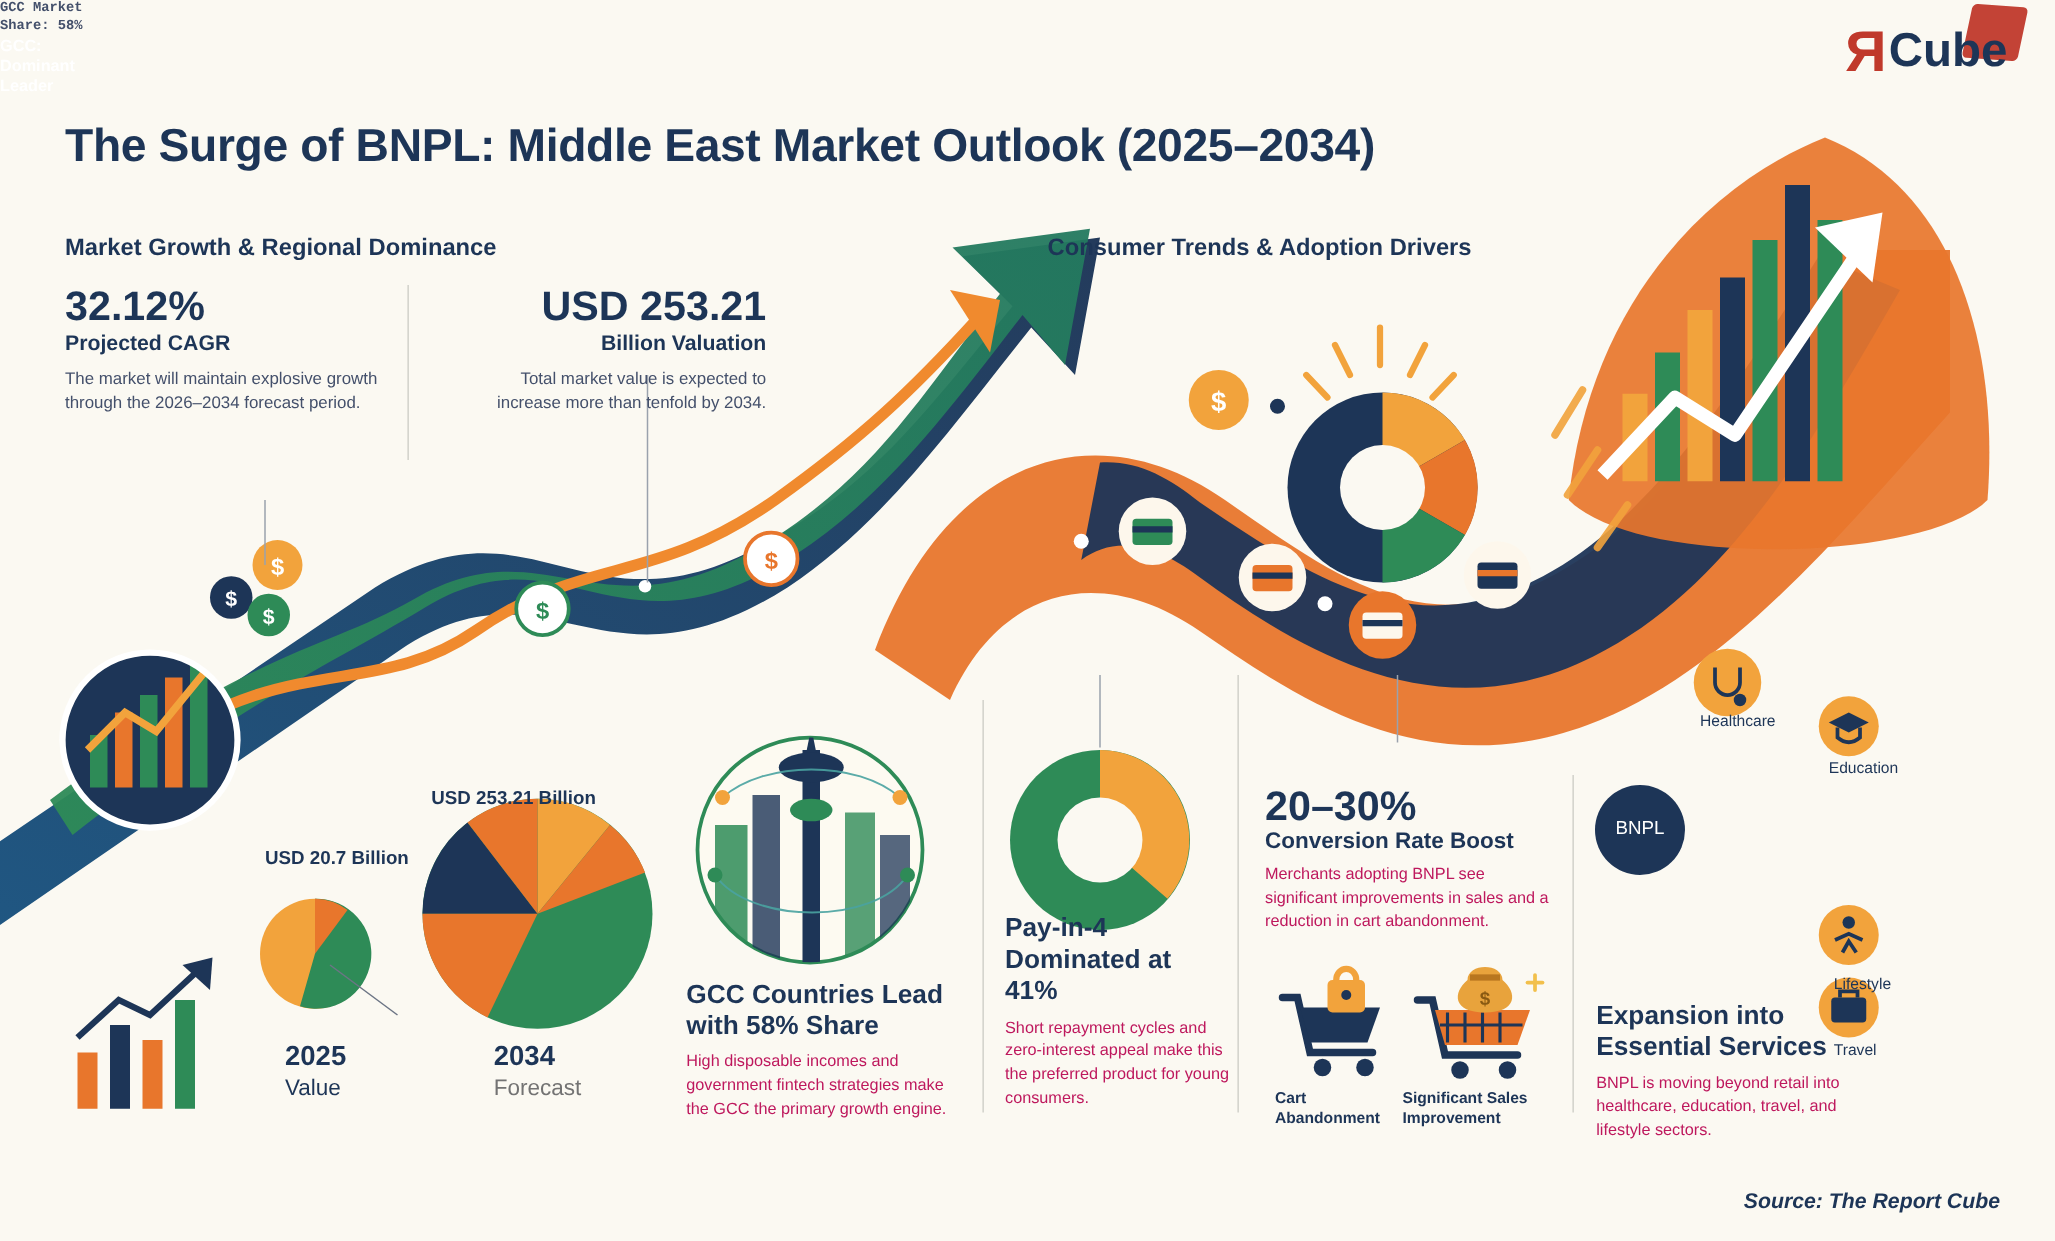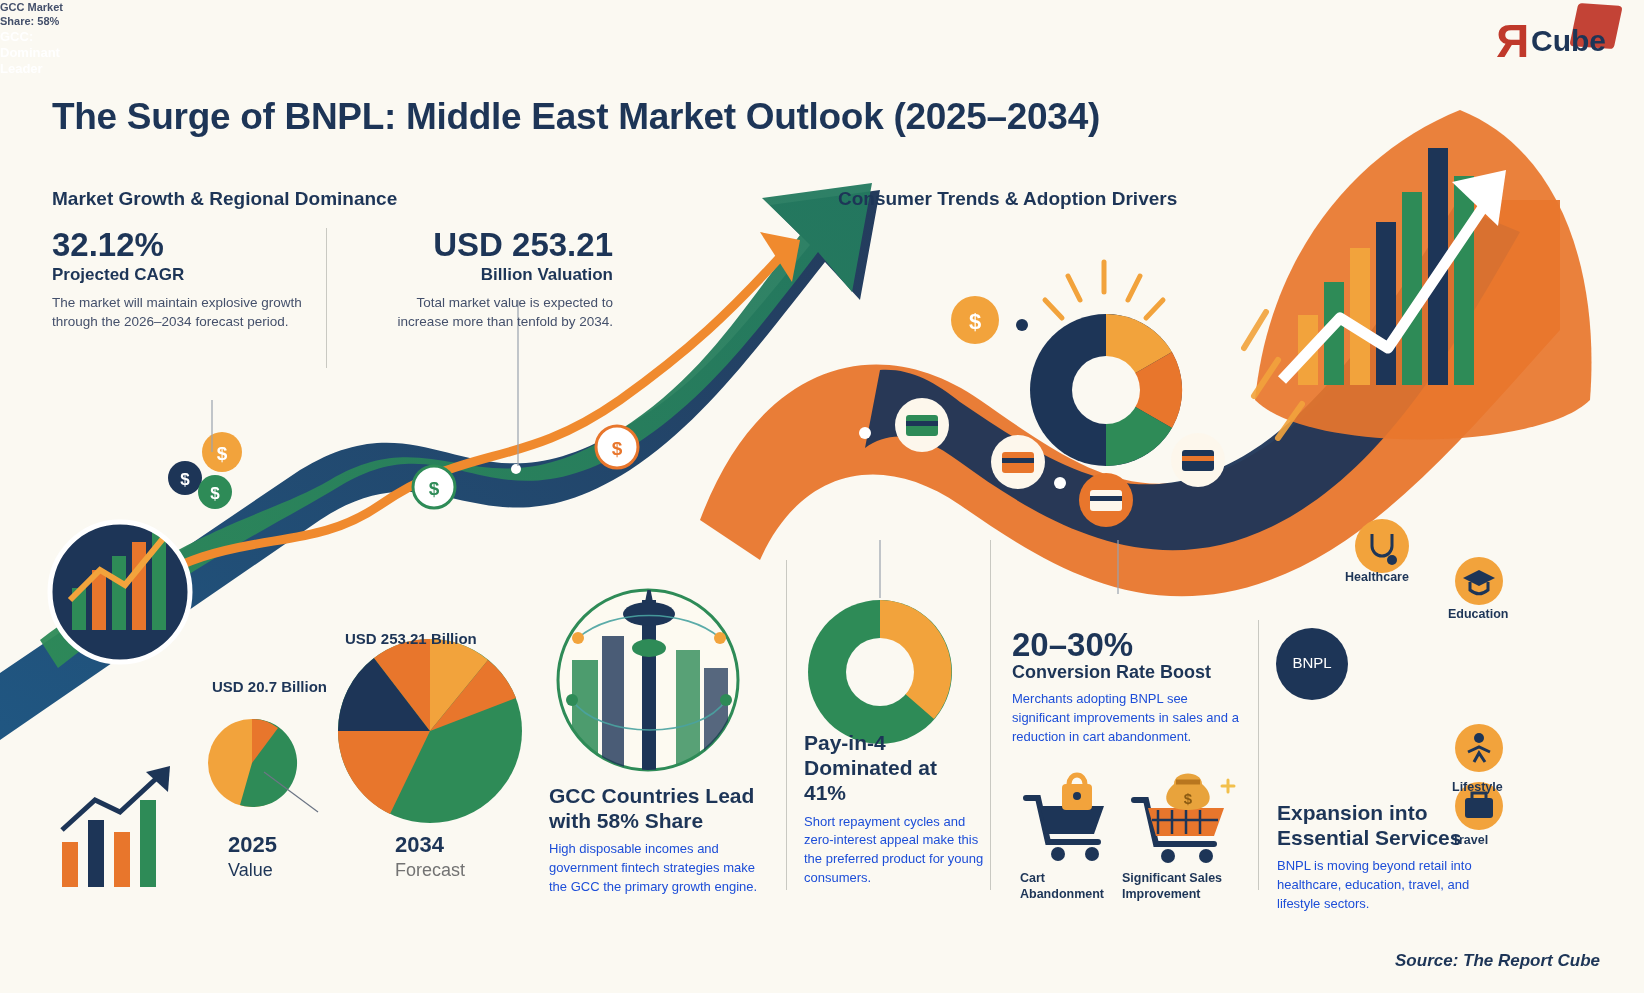--- a/index.html
+++ b/index.html
@@ -9,21 +9,21 @@
     font-family:"Liberation Sans", sans-serif;
     color:#1d3557;
     overflow:hidden;
     position:relative;
   }
   .page{position:absolute;inset:0;}
 
   
   .logo{position:absolute;top:18px;right:38px;display:flex;align-items:center;gap:2px;}
   .logo-r{font-size:46px;font-weight:bold;color:#c0392b;transform:scaleX(-1);line-height:1;}
-  .logo-cube-text{font-size:30px;font-weight:bold;color:#1d3557;line-height:1;}
+  .logo-cube-text{font-size:38px;font-weight:bold;color:#1d3557;line-height:1;}
   .logo-box{position:absolute;top:-14px;right:-12px;width:44px;height:44px;background:#c0392b;
             transform:rotate(12deg) skewY(-8deg);border-radius:4px;z-index:-1;opacity:.95;}
 
   
   .main-title{position:absolute;left:52px;top:96px;font-size:37px;font-weight:bold;color:#1d3557;letter-spacing:-.3px;}
   .sec-title{position:absolute;font-size:19px;font-weight:bold;color:#1d3557;}
   #sec-left{left:52px;top:188px;}
   #sec-right{left:838px;top:188px;}
 
   
@@ -40,42 +40,42 @@
   svg.bg{position:absolute;left:0;top:0;width:1644px;height:993px;pointer-events:none;}
 
   
   .lbl{position:absolute;font-weight:bold;color:#1d3557;}
   #lbl-253{left:345px;top:630px;font-size:15px;}
   #lbl-207{left:212px;top:678px;font-size:15px;line-height:1.25;}
   #lbl-2025{left:228px;top:832px;font-size:22px;}
   #lbl-2025-sub{left:228px;top:860px;font-size:18px;font-weight:normal;color:#1d3557;}
   #lbl-2034{left:395px;top:832px;font-size:22px;}
   #lbl-2034-sub{left:395px;top:860px;font-size:18px;font-weight:normal;color:#737373;}
-  #lbl-gccshare{left:306px;top:820px;font-size:11px;color:#44506b;font-weight:bold;line-height:1.3;width:70px;}
+  #lbl-gccshare{left:306px;top:820px;font-size:11px;color:#44506b;font-weight:bold;line-height:1.3;width:70px;font-family:Liberation Mono, monospace;}
   #lbl-gccdom{left:445px;top:700px;font-size:13px;color:#ffffff;font-weight:bold;line-height:1.25;width:62px;}
 
   .blocktext{position:absolute;}
   .blocktext .h{font-size:21px;font-weight:bold;color:#1d3557;line-height:1.2;}
-  .blocktext .p{font-size:13px;color:#1d4ed8;line-height:1.45;margin-top:7px;}
+  .blocktext .p{font-size:13px;color:#be185d;line-height:1.45;margin-top:7px;}
   #gcc-block{left:549px;top:783px;width:215px;}
   #pay4-block{left:804px;top:730px;width:180px;}
   #conv-block{left:1012px;top:600px;width:230px;}
   #conv-block .big{font-size:33px;font-weight:bold;color:#1d3557;line-height:1;margin-top:28px;}
   #conv-block .sub{font-size:18px;font-weight:bold;color:#1d3557;margin-top:1px;}
   #exp-block{left:1277px;top:800px;width:215px;}
 
   #vdiv2{left:786px;top:560px;height:330px;}
   #vdiv3{left:990px;top:540px;height:350px;}
   #vdiv4{left:1258px;top:620px;height:270px;}
 
   .cap{position:absolute;font-size:12.5px;font-weight:bold;color:#1d3557;text-align:left;line-height:1.3;}
   #cap-cart{left:1020px;top:870px;width:105px;}
   #cap-sales{left:1122px;top:870px;width:115px;}
 
-  .svc{position:absolute;font-size:12.5px;color:#1d3557;font-weight:700;}
+  .svc{position:absolute;font-size:12.5px;color:#1d3557;font-weight:400;margin-left:15px;}
   #svc-health{left:1345px;top:570px;}
   #svc-edu{left:1448px;top:607px;}
   #svc-travel{left:1452px;top:833px;}
   #svc-life{left:1452px;top:780px;}
   #bnpl-badge-label{position:absolute;left:1276px;top:654px;width:72px;text-align:center;font-size:15px;font-weight:normal;color:#ffffff;}
 
   .source{position:absolute;right:44px;bottom:22px;font-size:17px;font-style:italic;font-weight:bold;color:#1d3557;}
 </style>
 </head>
 <body>

